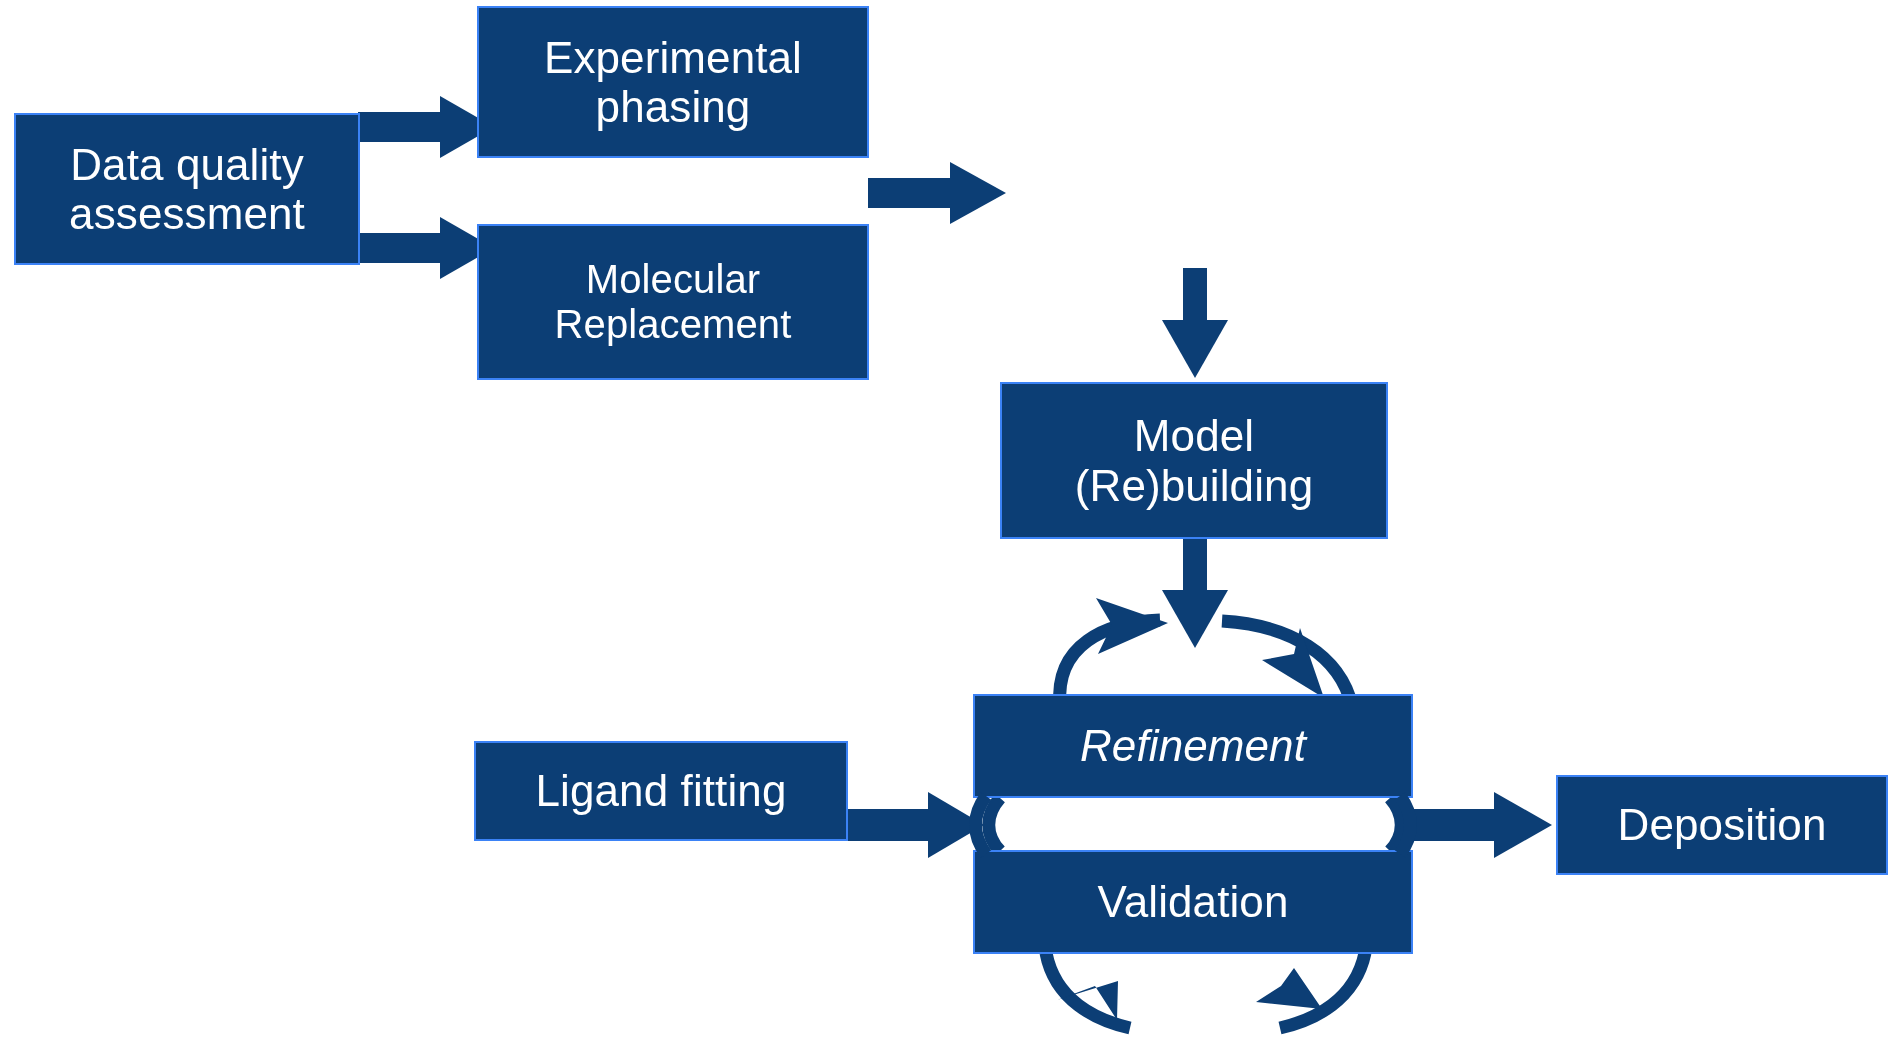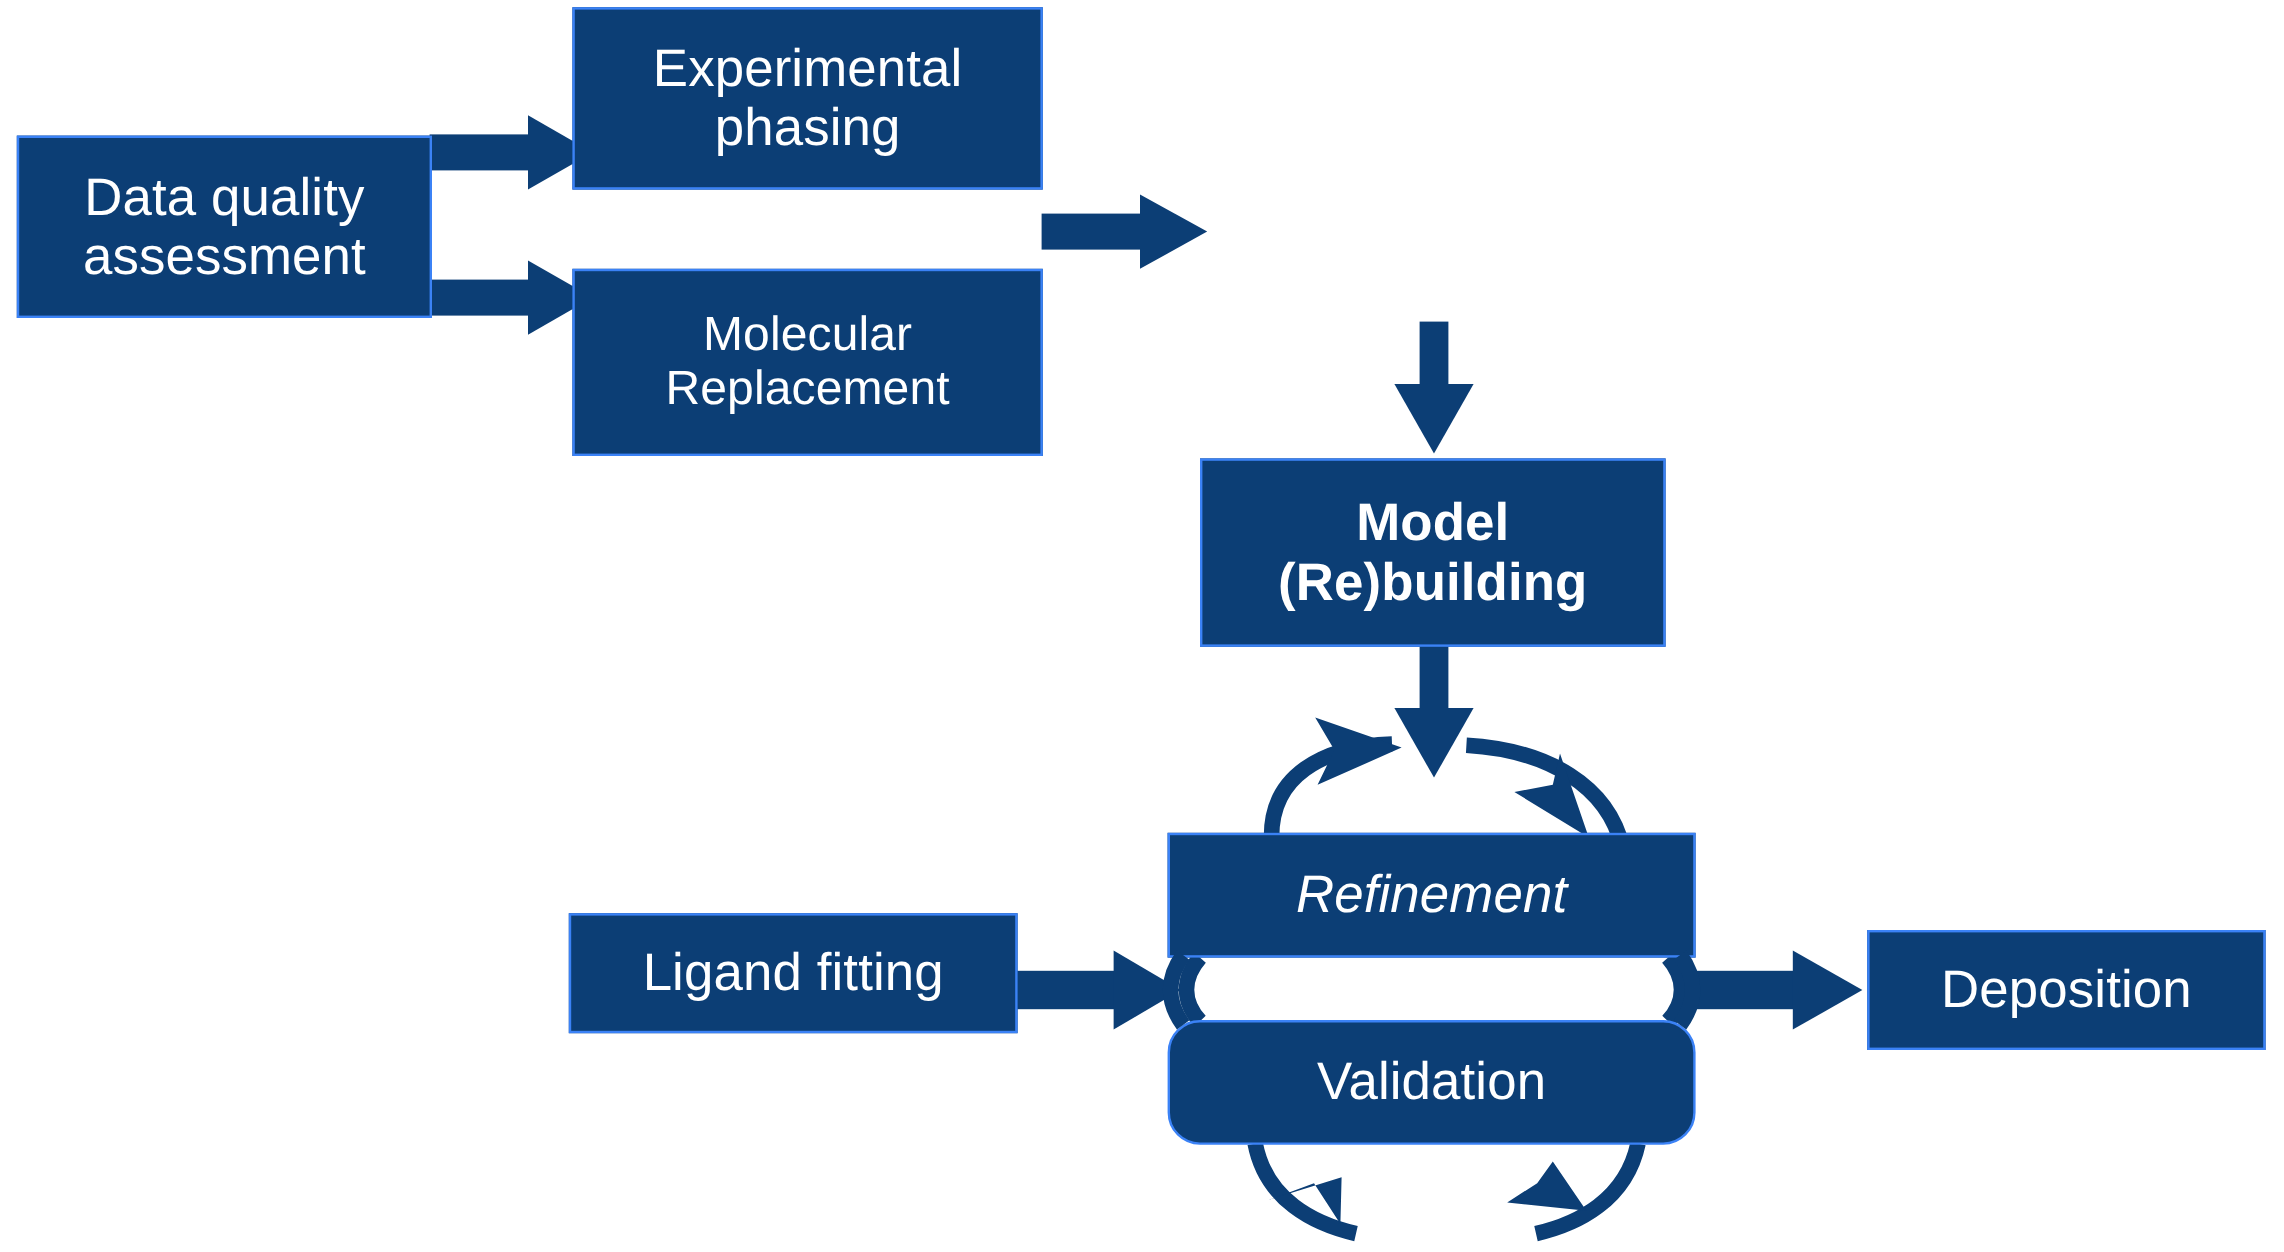--- a/index.html
+++ b/index.html
@@ -105,21 +105,21 @@
     <span class="node-label">Experimental
 phasing</span>
   </div>
 
   <div class="node" style="left:477px; top:224px; width:392px; height:156px; font-size:40px;">
     <span class="node-label">Molecular
 Replacement</span>
   </div>
 
 
-  <div class="node" style="left:1000px; top:382px; width:388px; height:157px; font-size:44px;font-weight:bold;">
+  <div class="node" style="left:1000px; top:382px; width:388px; height:157px; font-size:44px;">
     <span class="node-label">Model
 (Re)building</span>
   </div>
 
   <svg class="edges" viewBox="0 0 1903 1043">
     <g fill="none" stroke="#0C3E75" stroke-width="13" stroke-linecap="butt">
 
       <path d="M 1060,705 C 1055,645 1105,622 1160,620"></path>
 
       <path d="M 1222,621 C 1290,625 1340,655 1352,706"></path>
@@ -141,25 +141,25 @@
       <polygon points="1118,981 1117,1020 1095,986 1057,1000"></polygon>
 
       <polygon points="1294,968 1322,1009 1256,1002 1281,986"></polygon>
     </g>
   </svg>
 
   <div class="node" style="left:973px; top:694px; width:440px; height:104px; font-size:44px;font-style:italic;">
     <span class="node-label">Refinement</span>
   </div>
 
-  <div class="node" style="left:973px; top:850px; width:440px; height:104px; font-size:44px;border-radius:27px;">
+  <div class="node" style="left:973px; top:850px; width:440px; height:104px; font-size:44px;">
     <span class="node-label">Validation</span>
   </div>
 
-  <div class="node" style="left:474px; top:761px; width:374px; height:100px; font-size:44px;">
+  <div class="node" style="left:474px; top:741px; width:374px; height:100px; font-size:44px;">
     <span class="node-label">Ligand fitting</span>
   </div>
 
   <div class="node" style="left:1556px; top:775px; width:332px; height:100px; font-size:44px;text-align:center;">
     <span class="node-label">Deposition</span>
   </div>
 
   <svg class="edges edges-over" viewBox="0 0 1903 1043">
     <g fill="none" stroke="#0C3E75" stroke-width="13" stroke-linecap="butt">
       <path d="M 986,796 C 972,815 972,835 986,854"></path>

